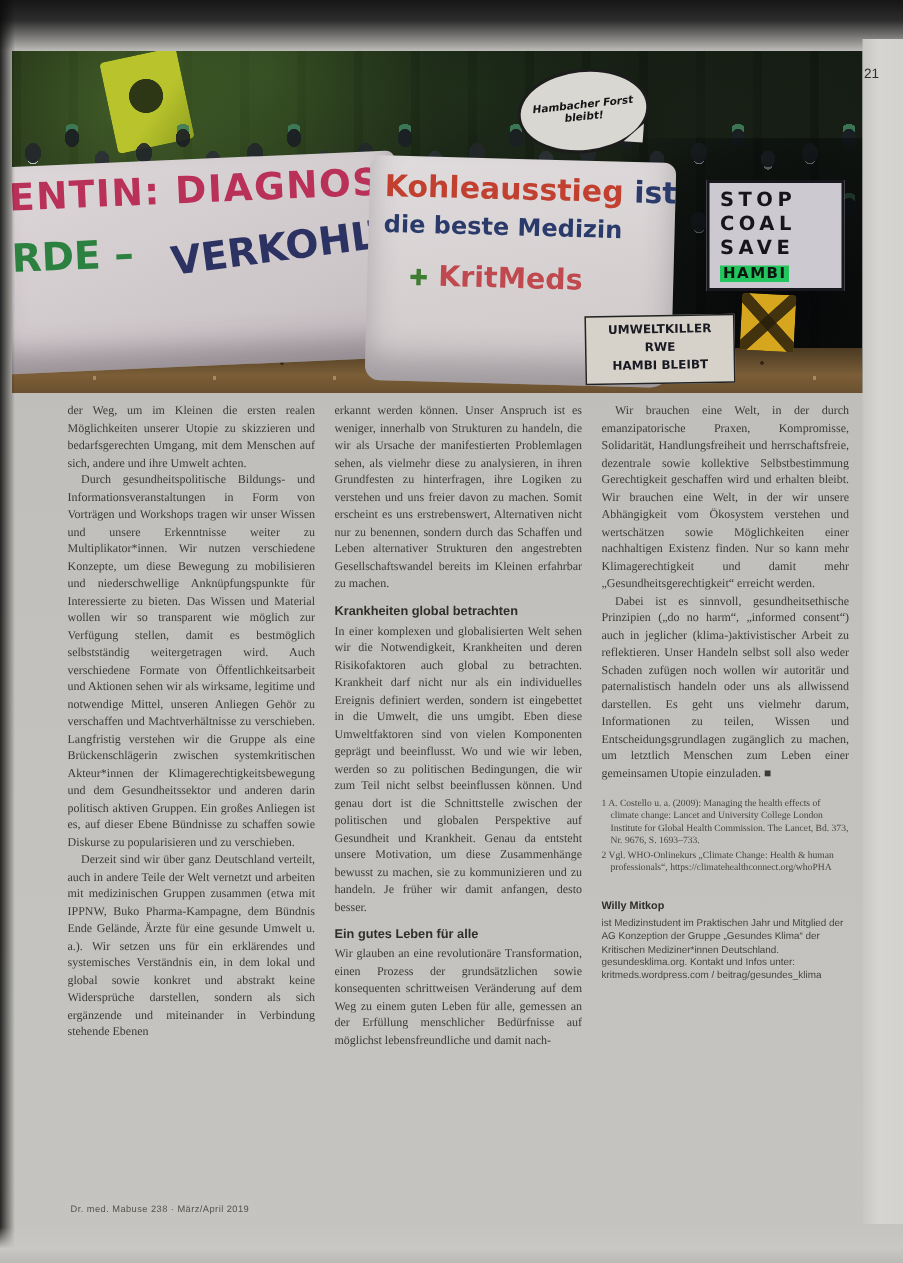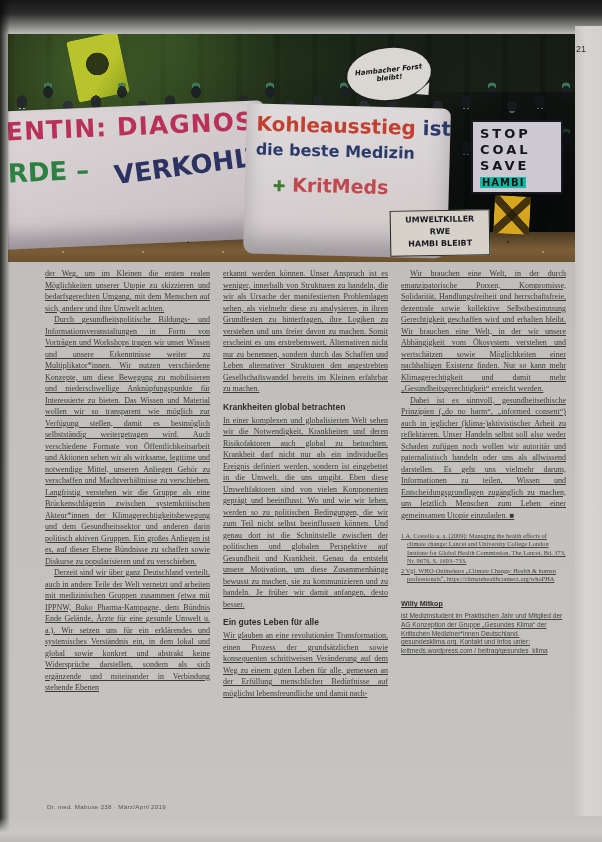--- a/index.html
+++ b/index.html
@@ -67,32 +67,32 @@
   .bc3 .cross{color:#3f7d32;font-size:15px;}
   .bubble{position:absolute;left:337px;top:12px;width:84px;height:52px;background:#d9d7d2;
     border:2px solid #1c1c1c;border-radius:50%;display:flex;align-items:center;justify-content:center;
     transform:rotate(-6deg);text-align:center;}
   .bubble:after{content:"";position:absolute;right:-4px;bottom:-8px;width:0;height:0;
     border:9px solid transparent;border-top-color:#d9d7d2;transform:rotate(-35deg);}
   .bubble span{font-size:7px;font-weight:bold;font-style:italic;color:#141414;line-height:8px;}
   .stop{position:absolute;left:463px;top:86px;width:92px;height:74px;background:#ccc9d0;
     border:2px solid #17171d;box-sizing:border-box;padding:4px 0 16px 7px;
     font-weight:bold;font-size:13px;line-height:16px;letter-spacing:3px;color:#15151b;}
-  .stop .hambi{background:#14b8a6;color:#0e1510;letter-spacing:1px;padding:0 2px;font-size:10px;}
+  .stop .hambi{background:#22c55e;color:#0e1510;letter-spacing:1px;padding:0 2px;font-size:10px;}
   .rwe{position:absolute;left:382px;top:176px;width:100px;height:46px;background:#d6d2c9;
     border:1px solid #222;transform:rotate(-1deg);text-align:center;
     font-weight:bold;font-size:8px;line-height:12px;color:#1a1a22;padding-top:3px;box-sizing:border-box;}
   .emblem{position:absolute;left:486px;top:162px;width:36px;height:38px;transform:rotate(3deg);
     background:linear-gradient(45deg,transparent 42%,rgba(40,30,10,.85) 43% 57%,transparent 58%),
                linear-gradient(-45deg,transparent 42%,rgba(40,30,10,.85) 43% 57%,transparent 58%),
                #d7a61f;border-radius:2px;}
   
   .columns{position:absolute;left:45px;top:268px;width:521px;height:552px;display:flex;gap:13px;overflow:hidden;}
   .col{width:165px;flex:0 0 165px;overflow:hidden;}
-  .col p{margin:0;font-size:8px;line-height:11.5px;color:#3b3a36;text-align:justify;text-indent:9px;text-decoration:underline;}
+  .col p{margin:0;font-size:8px;line-height:11.5px;color:#3b3a36;text-align:justify;text-indent:9px;}
   .col p.first{text-indent:0;}
   .col h3{margin:7px 0 3px 0;font-family:"Liberation Sans",sans-serif;font-size:8.5px;
     color:#2f2e2a;font-weight:bold;}
   .footnotes{margin-top:11px;border-top:0;}
   .footnotes p{font-size:6.4px;line-height:8.4px;text-align:left;text-indent:-6px;padding-left:6px;
     color:#45443f;margin:0 0 1px 0;}
   .author{margin-top:15px;font-family:"Liberation Sans",sans-serif;}
   .author .name{font-size:7.2px;font-weight:bold;color:#2e2d2a;margin:0 0 2px 0;text-align:left;text-indent:0;
     font-family:"Liberation Sans",sans-serif;}
   .author .bio{font-size:6.6px;line-height:8.8px;color:#45443f;text-align:left;text-indent:0;

